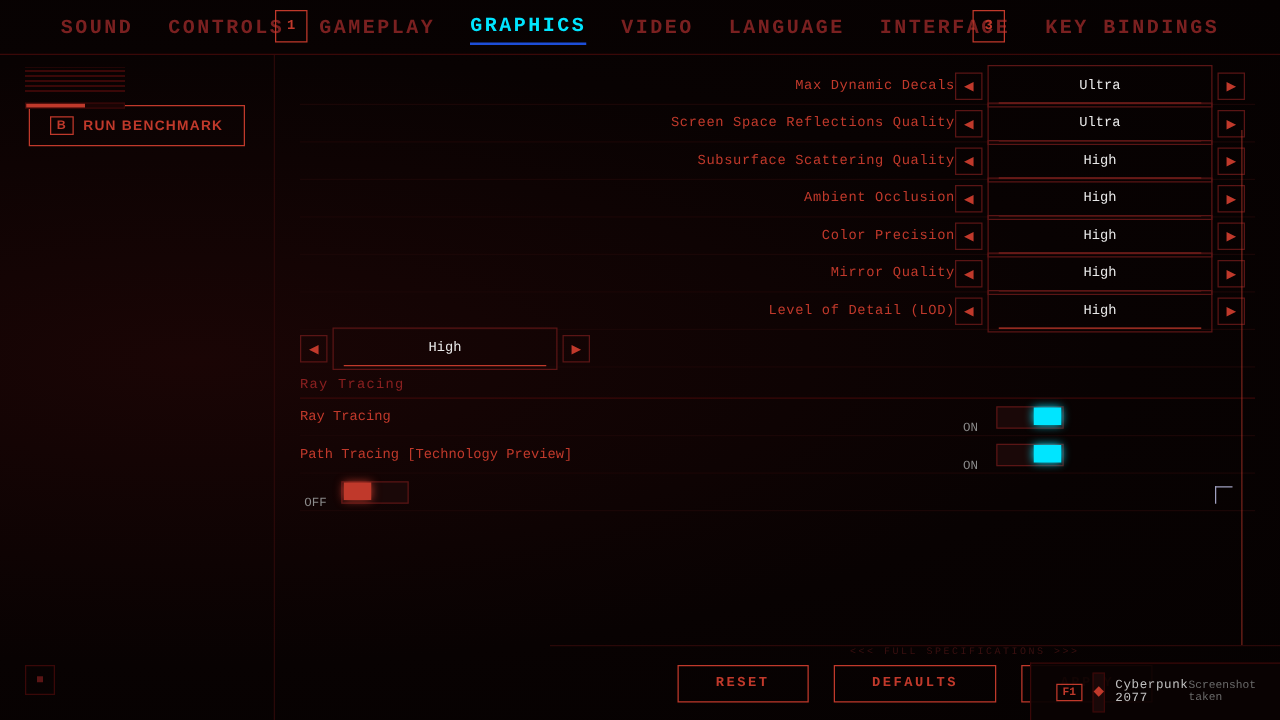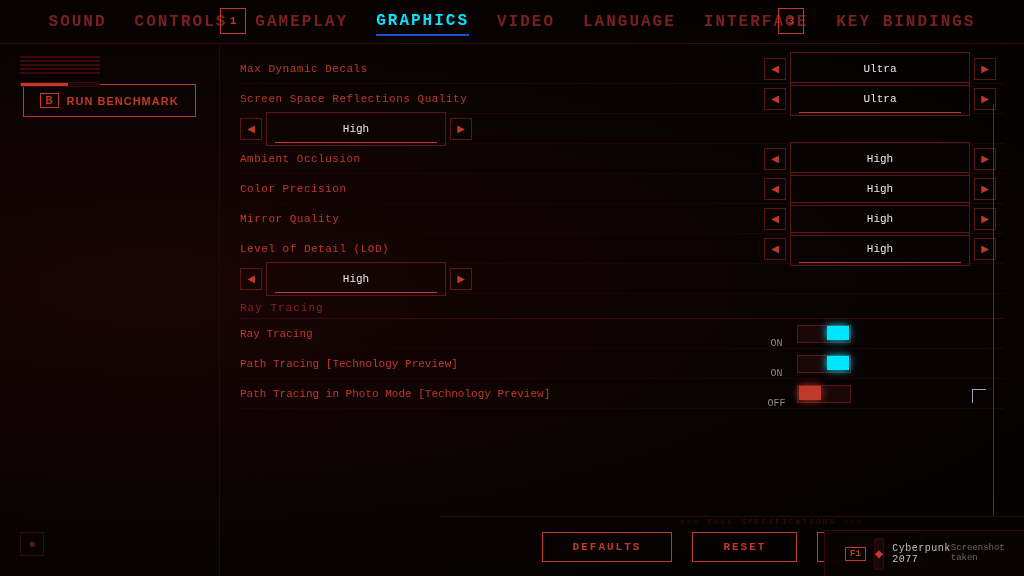--- a/index.html
+++ b/index.html
@@ -143,20 +143,21 @@
       align-items: center;
       height: 30px;
       border-bottom: 1px solid #1a0606;
     }
 
     .setting-label {
       flex: 1;
       font-size: 11px;
       color: #c0392b;
       letter-spacing: 0.5px;
+      text-align: right;
     }
 
     .setting-control {
       display: flex;
       align-items: center;
       gap: 4px;
       min-width: 240px;
     }
 
     .arrow-btn {
@@ -422,20 +423,21 @@
     <div class="setting-row">
       <div class="setting-label">Screen Space Reflections Quality</div>
       <div class="setting-control">
         <button class="arrow-btn">◀</button>
         <div class="setting-value-box">Ultra</div>
         <button class="arrow-btn">▶</button>
       </div>
     </div>
 
     <div class="setting-row">
+      <div class="setting-label">Subsurface Scattering Quality</div>
       <div class="setting-control">
         <button class="arrow-btn">◀</button>
         <div class="setting-value-box">High</div>
         <button class="arrow-btn">▶</button>
       </div>
     </div>
 
     <div class="setting-row">
       <div class="setting-label">Ambient Occlusion</div>
       <div class="setting-control">
@@ -498,41 +500,40 @@
       <div class="rt-control">
         <span class="rt-status">ON</span>
         <div class="rt-toggle">
           <div class="rt-toggle-track"></div>
           <div class="rt-toggle-thumb on"></div>
         </div>
       </div>
     </div>
 
     <div class="rt-row">
-      <div class="rt-label">Path Tracing in Photo Mode [Technology Preview]</div>
       <div class="rt-control">
         <span class="rt-status">OFF</span>
         <div class="rt-toggle">
           <div class="rt-toggle-track"></div>
           <div class="rt-toggle-thumb off"></div>
         </div>
       </div>
     </div>
 
   </div>
 
   <div class="cursor-indicator" style="position:absolute; right: 38px; top: 345px;"></div>
 
   <div class="accent-line"></div>
 
   <div class="scroll-indicator">&lt;&lt;&lt; FULL SPECIFICATIONS &gt;&gt;&gt;</div>
 
   <div class="bottom-bar">
+    <button class="action-btn">RESET</button>
     <button class="action-btn">DEFAULTS</button>
-    <button class="action-btn">RESET</button>
     <button class="action-btn">APPLY</button>
   </div>
 </div>
 
 <div class="notification">
   <span class="notif-f1">F1</span>
   <div class="notif-icon">◆</div>
   <div class="notif-text">
     <span class="notif-title">Cyberpunk 2077</span>
     <span class="notif-sub">Screenshot taken</span>

